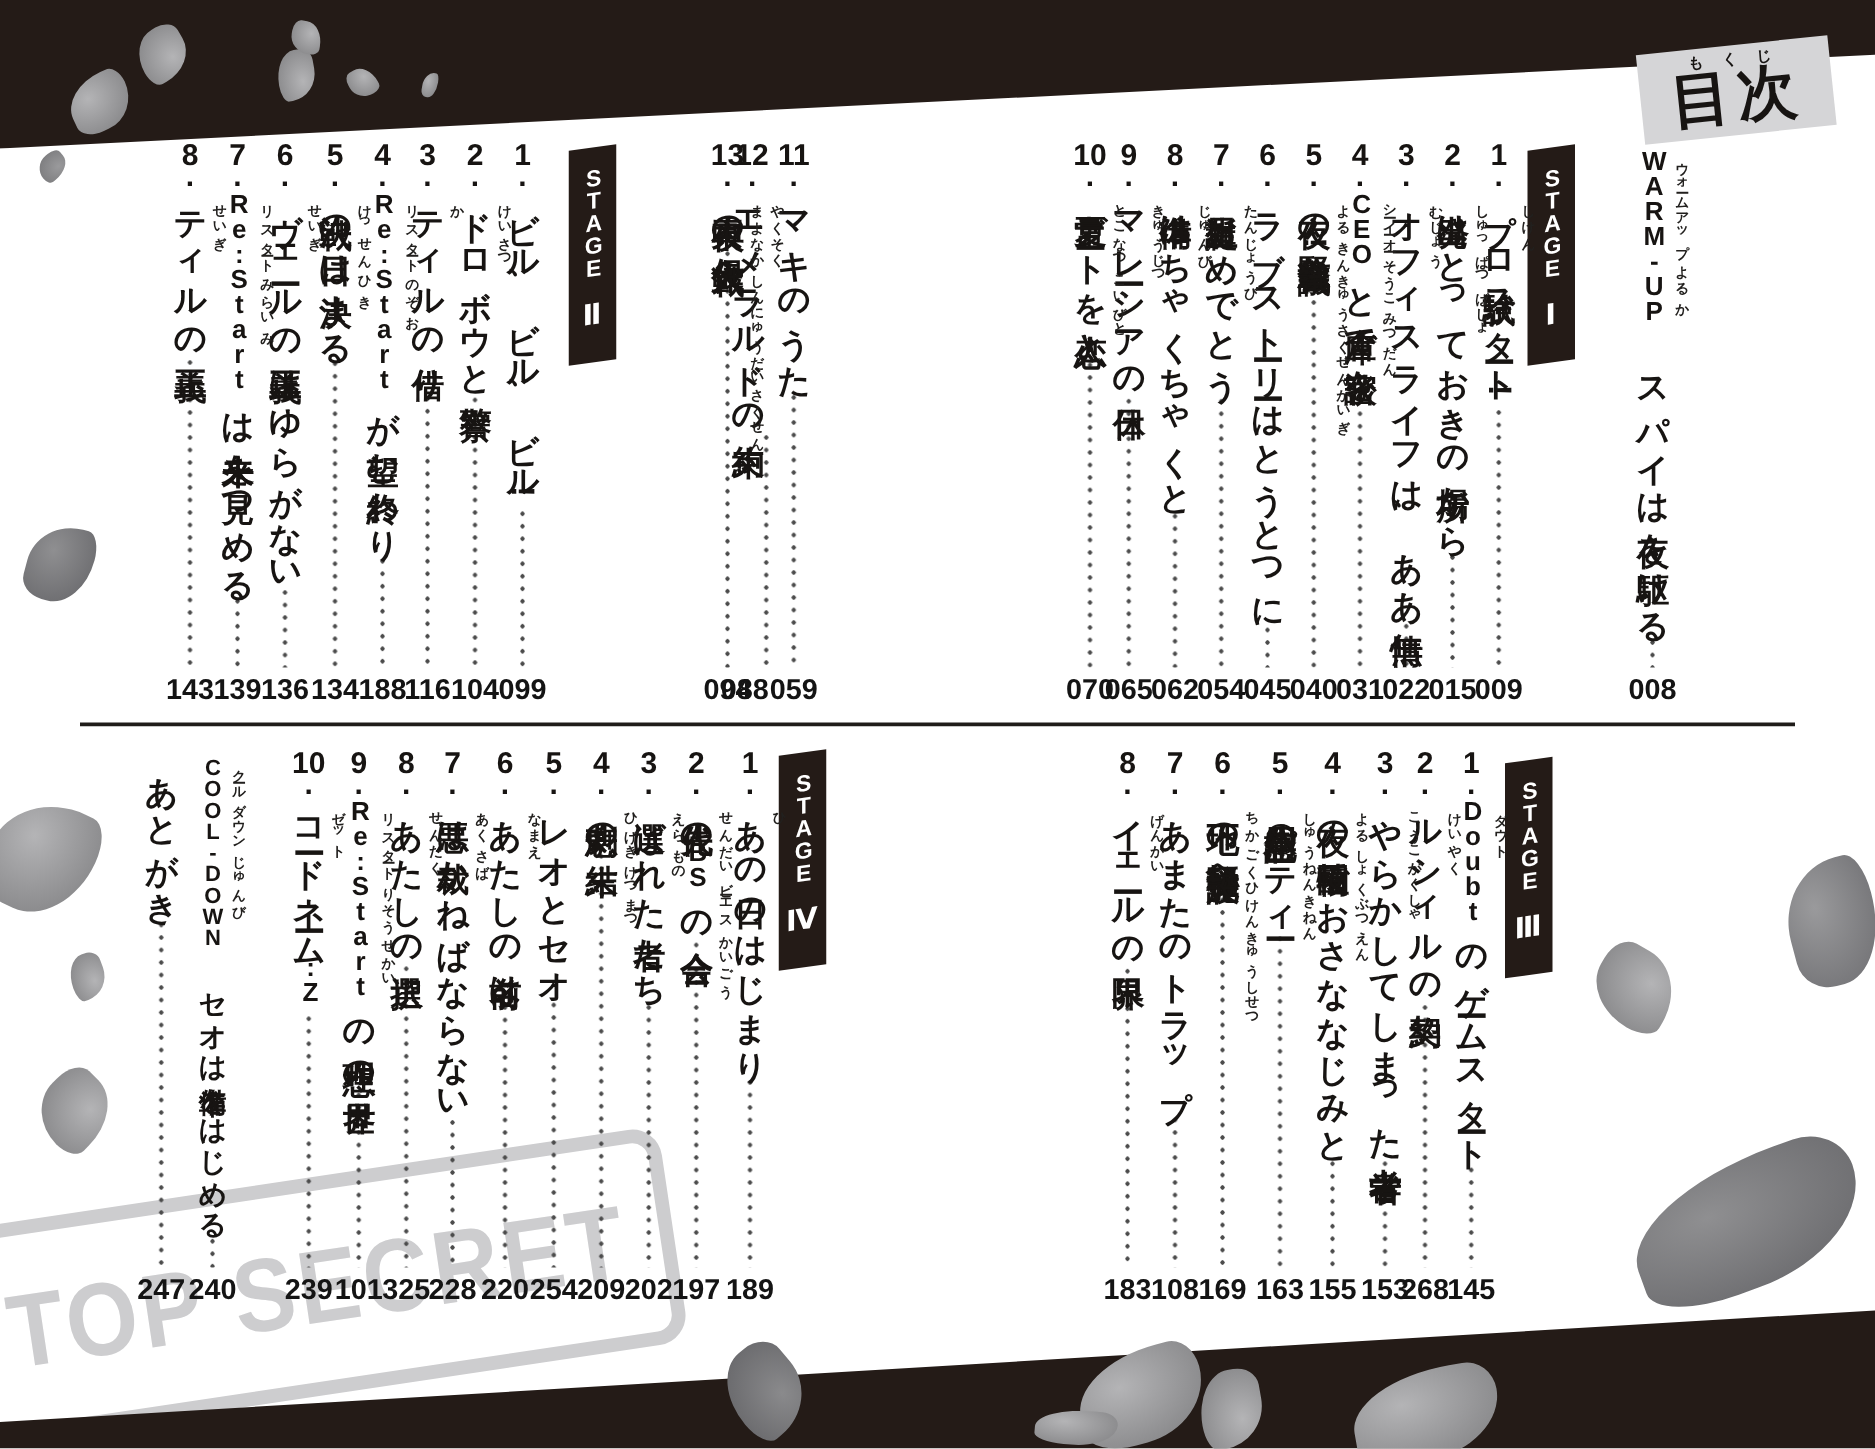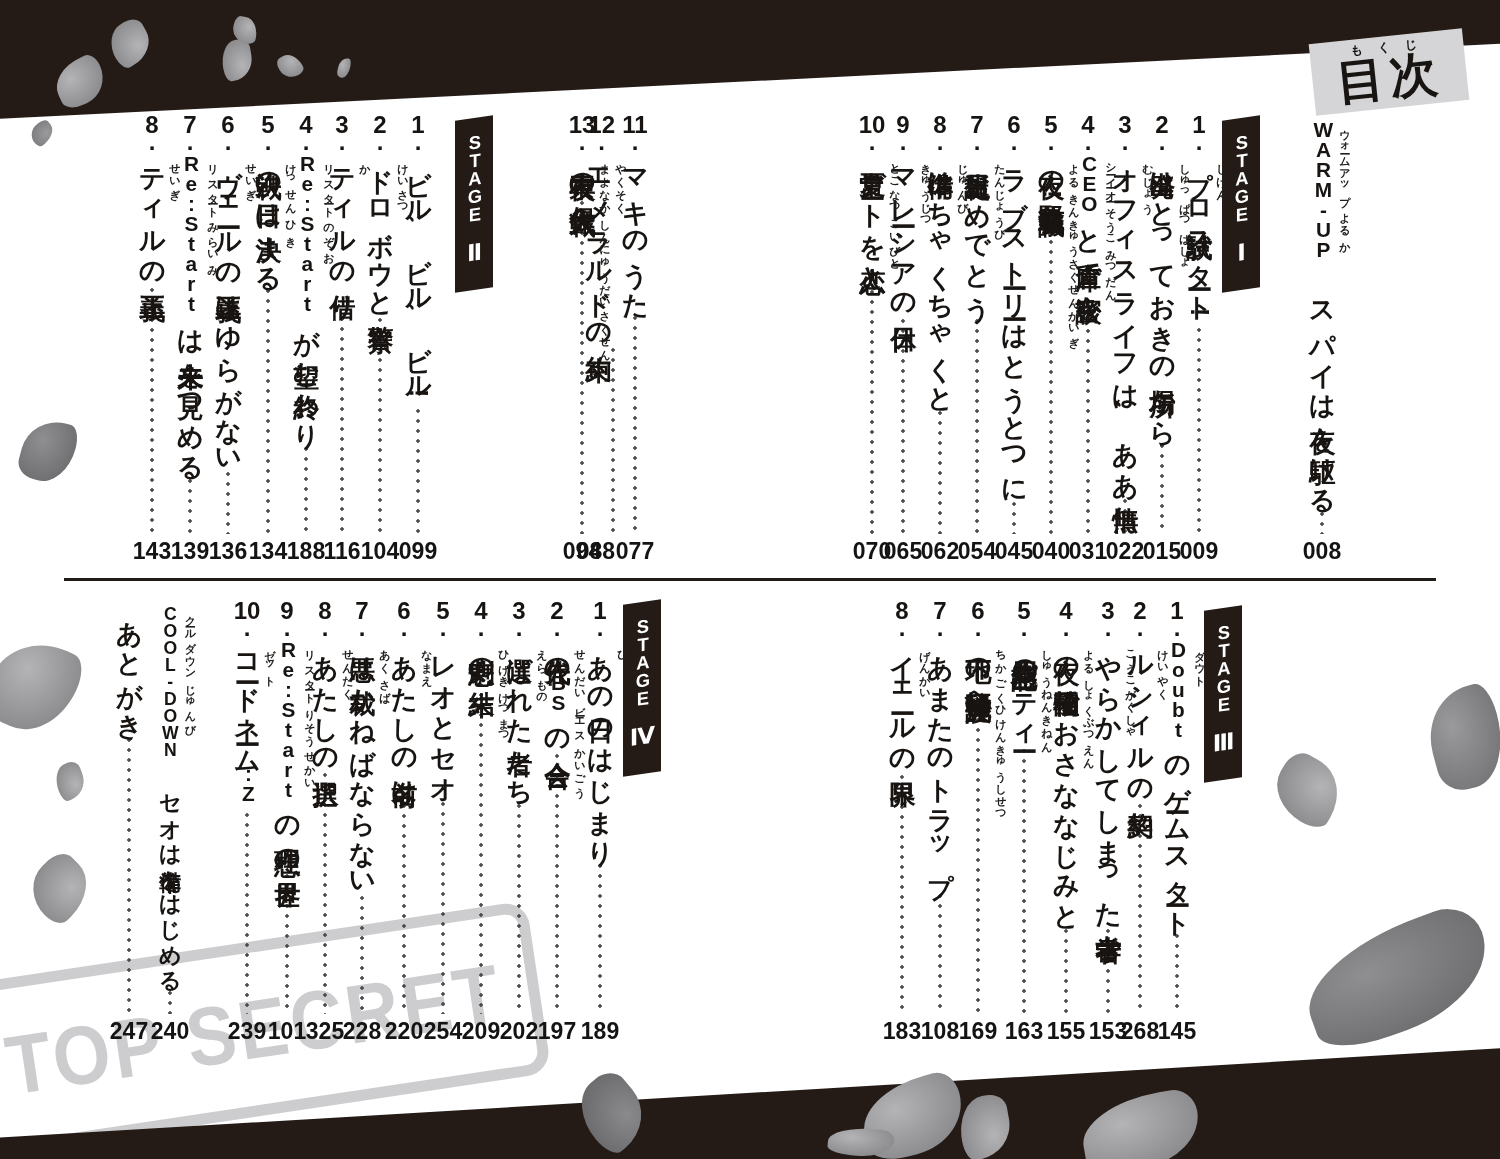--- a/index.html
+++ b/index.html
@@ -211,21 +211,21 @@
       <div class="pg">070</div>
     </div>
 
     <div class="entry" style="left:616px;">
       <div class="num"><span>11</span><span class="dot">.</span></div>
       <div class="tcol">
           <div class="title vtext">マキのうた</div>
           <div class="ruby"></div>
         </div>
       <div class="leader"></div>
-      <div class="pg">077</div>
+      <div class="pg">059</div>
     </div>
 
     <div class="entry" style="left:577px;align-items:flex-end;">
       <div class="num"><span>12</span><span class="dot">.</span></div>
       <div class="tcol">
           <div class="title vtext">エメラルドの約束</div>
           <div class="ruby">やくそく</div>
         </div>
       <div class="leader"></div>
       <div class="pg">088</div>

